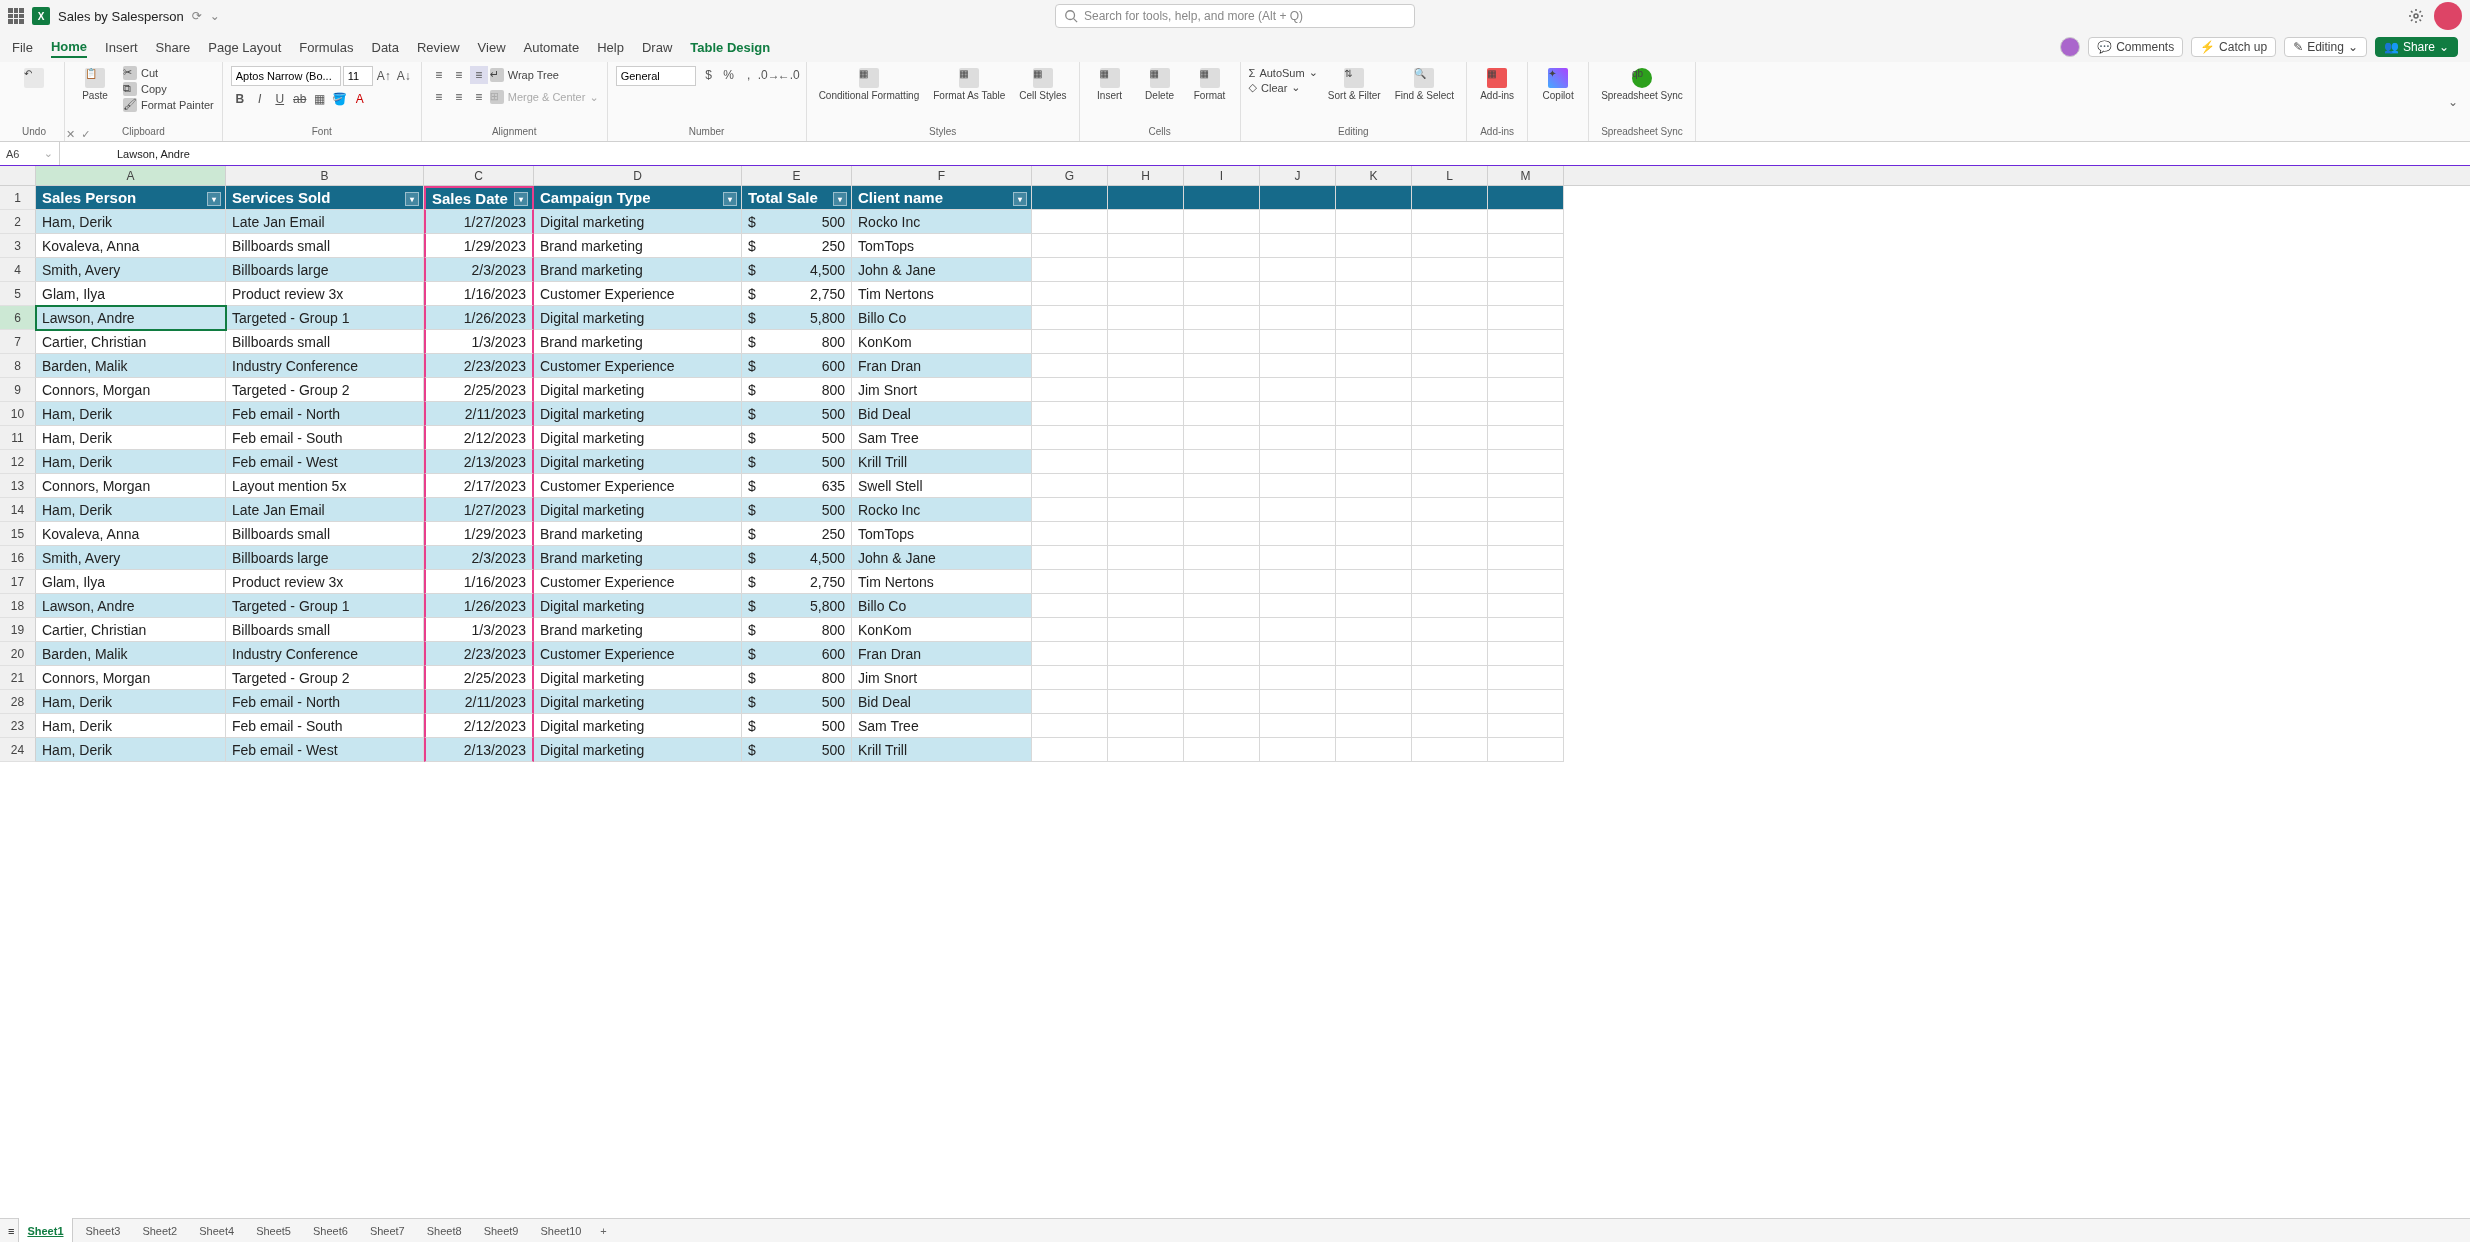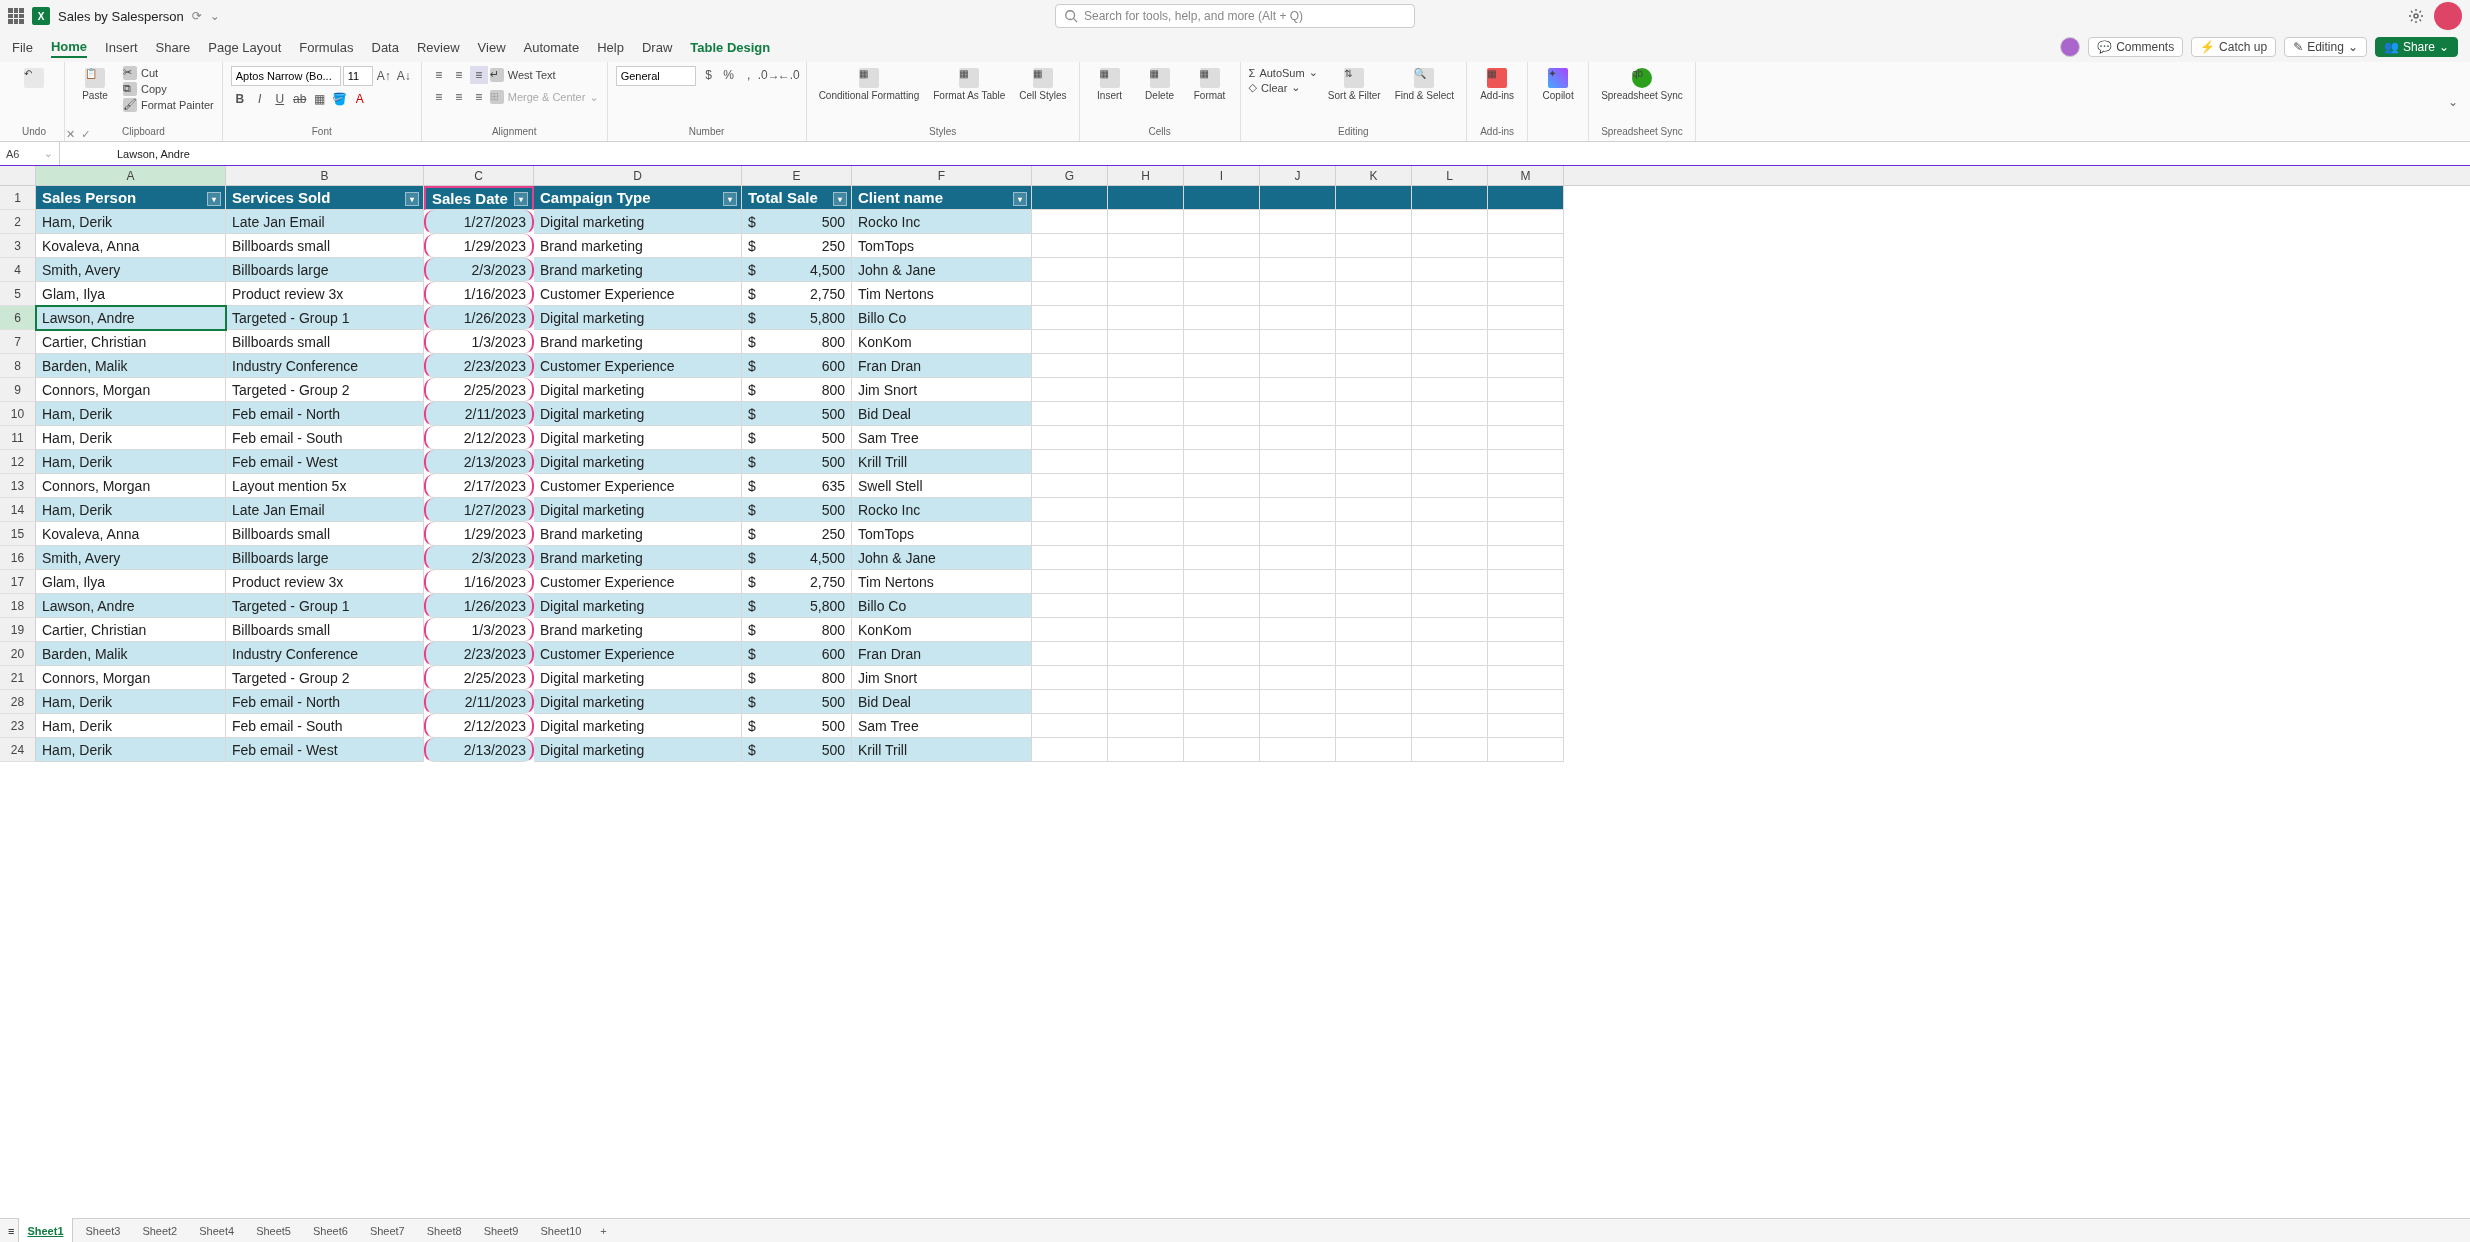--- a/index.html
+++ b/index.html
@@ -52,21 +52,21 @@
 .grid-wrap { position: relative; background: #fff; height: calc(100vh - 32px - 30px - 80px - 24px - 24px); overflow: hidden; }
 .colheads { display: flex; height: 20px; border-bottom: 1px solid #d0d0d0; background: #f0f0f0; position: sticky; top: 0; }
 .corner { width: 36px; border-right: 1px solid #d0d0d0; background: #f0f0f0; }
 .colhead { border-right: 1px solid #d0d0d0; text-align: center; font-size: 12px; color: #444; display: flex; align-items: center; justify-content: center; position: relative; }
 .colhead.sel { background: #cce8d4; }
 .rows { overflow-y: auto; height: calc(100% - 20px); }
 .row { display: flex; height: 24px; }
 .rowhead { width: 36px; border-right: 1px solid #d0d0d0; border-bottom: 1px solid #e0e0e0; background: #f0f0f0; text-align: center; font-size: 12px; color: #444; display: flex; align-items: center; justify-content: center; }
 .rowhead.sel { background: #cce8d4; }
 .cell { border-right: 1px solid #d8d8d8; border-bottom: 1px solid #d8d8d8; padding: 0 6px; font-size: 14px; color: #222; display: flex; align-items: center; overflow: hidden; white-space: nowrap; }
-.cell.right { justify-content: flex-end; border-radius: 10px; }
+.cell.right { justify-content: flex-end; }
 .cell.currency { justify-content: space-between; }
 .cell.currency .cur { }
 .cell.currency .amt { }
 
 
 .throw .cell { background: #166a8a; color: #fff; font-weight: bold; font-size: 15px; position: relative; }
 .throw .cell .dd { position: absolute; right: 4px; bottom: 3px; width: 14px; height: 14px; background: #fff3; border: 1px solid #fff7; display: flex; align-items: center; justify-content: center; font-size: 8px; color: #fff; }
 
 
 .band .cell.intable { background: #c8e6f0; }
@@ -216,21 +216,21 @@
     <div class="group-label">Font</div>
   </div>
   <div class="group">
     <div class="group-buttons" style="flex-direction:column;gap:4px;">
       <div class="fs-row">
         <span class="tiny">≡</span>
         <span class="tiny">≡</span>
         <span class="tiny" style="background:#dde;">≡</span>
         <div class="mini-row">
             <span class="ic">↵</span>
-            <span>West Text</span>
+            <span>Wrap Tree</span>
           </div>
       </div>
       <div class="fs-row">
         <span class="tiny">≡</span>
         <span class="tiny">≡</span>
         <span class="tiny">≡</span>
         <div class="mini-row" style="color:#aaa;">
             <span class="ic">⊞</span>
             <span>Merge &amp; Center</span>
             <span>⌄</span>

